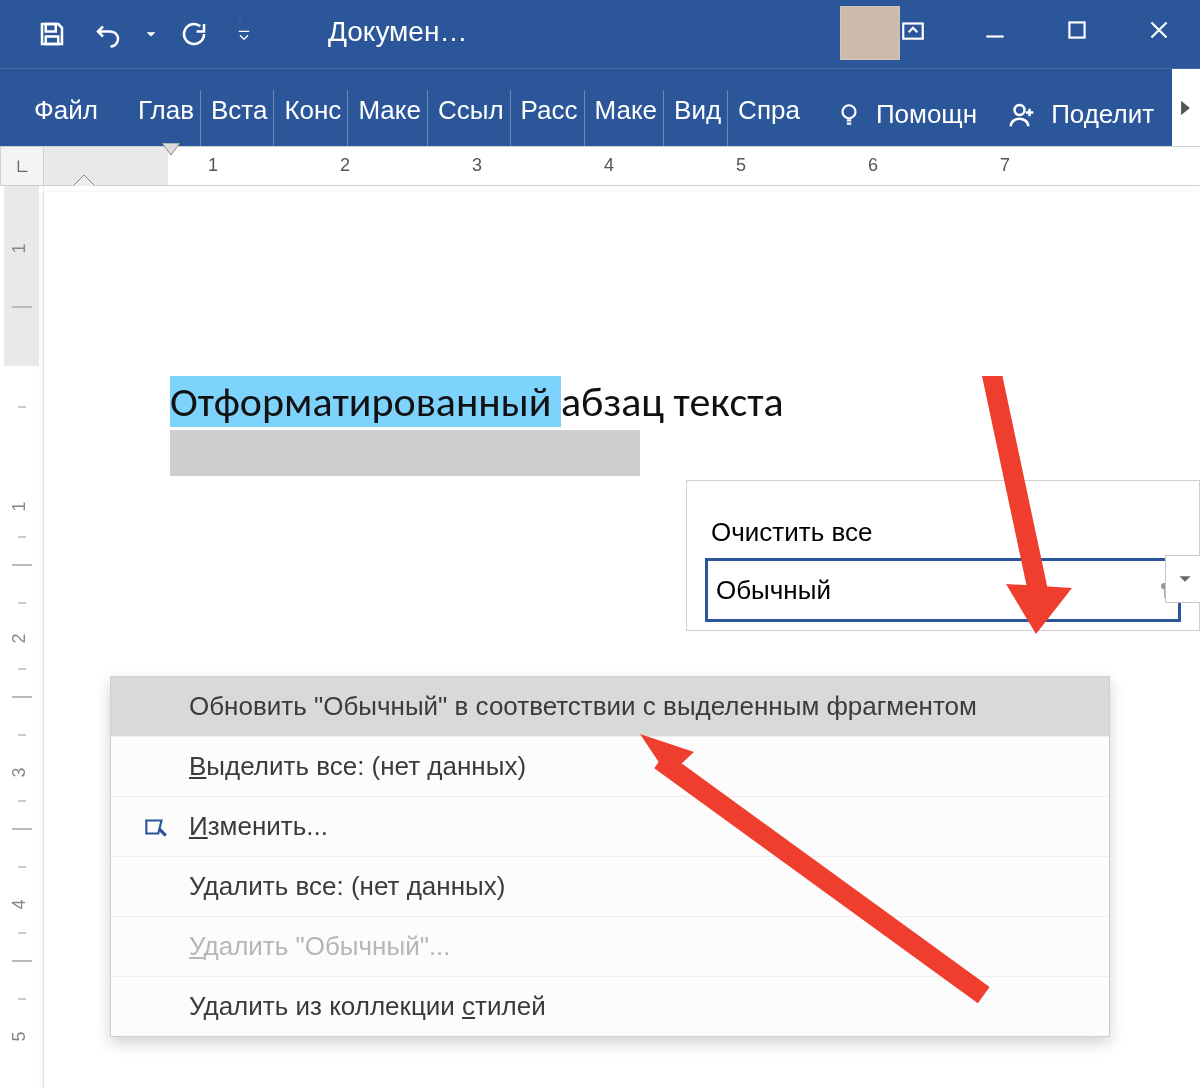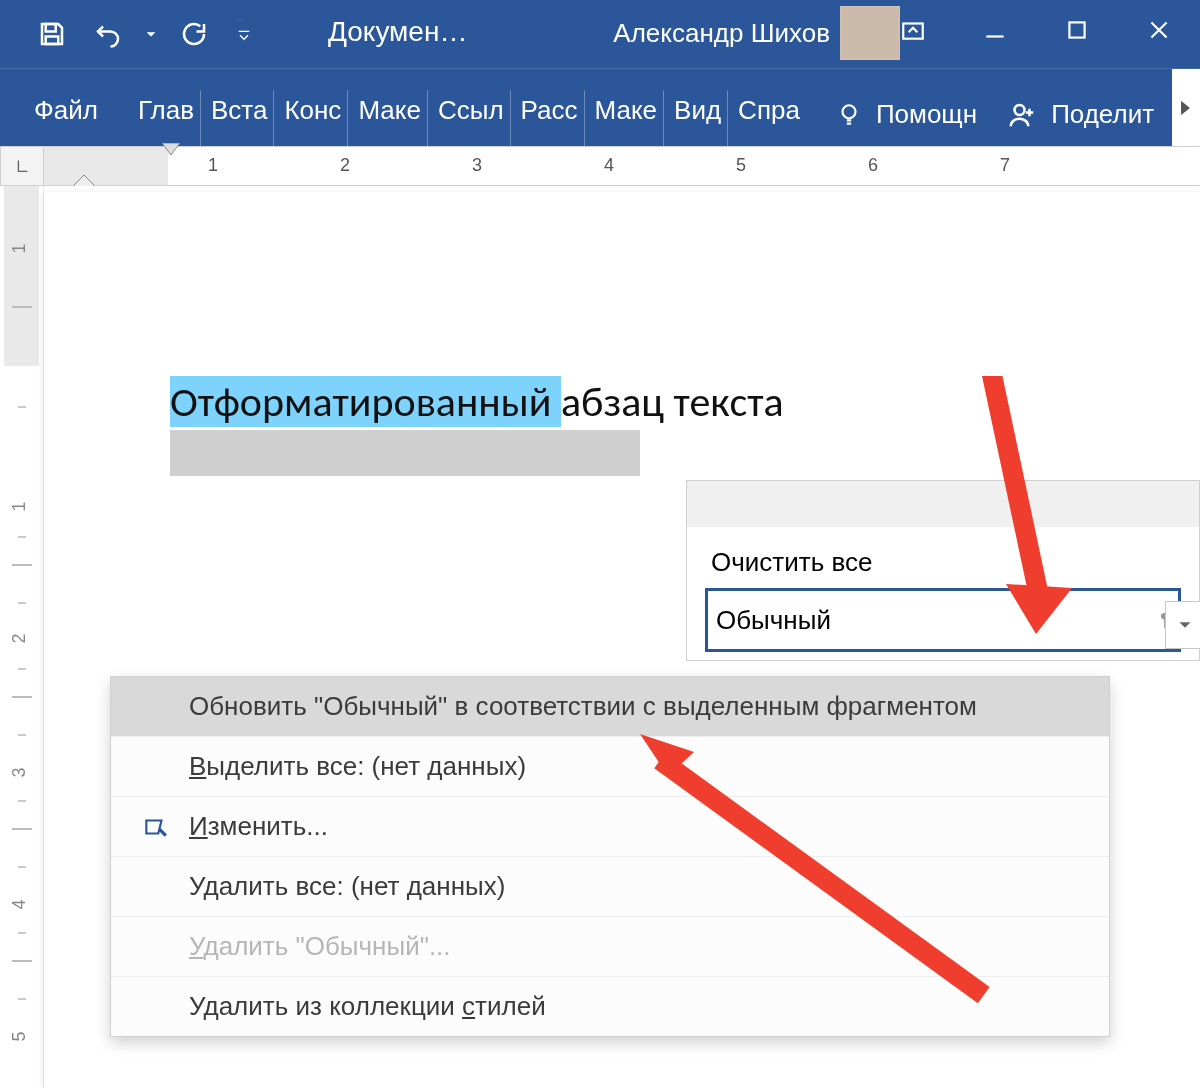--- a/index.html
+++ b/index.html
@@ -99,21 +99,21 @@
   .styles-pane {
     position:absolute; right:0; top:480px; width:514px;
     background:#f0f0f0; border:1px solid #cfcfcf;
   }
   .styles-pane .hdr {
     display:flex; align-items:center; justify-content:space-between;
     padding:10px 18px 16px 22px;
     color:#2b579a; font-size:36px;
   }
   .styles-pane .hdr .ctr { display:flex; gap:26px; align-items:center;}
-  .styles-pane .body { background:#fff; padding:12px 18px 8px 18px;margin-top:46px;}
+  .styles-pane .body { background:#fff; padding:28px 18px 8px 18px;}
   .styles-pane .clear-row { font-size:26px; padding:8px 6px 10px 6px;}
   .styles-pane .style-row {
     display:flex; align-items:center; border:3px solid #2b579a; height:64px;
     padding:0 8px; font-size:26px; justify-content:space-between;
   }
   .styles-pane .para { font-size:18px; color:#999;}
   .dd-outer{ position:absolute; right:-6px; top:74px; width:40px; height:48px; border:1px solid #c7c7c7; display:flex; align-items:center; justify-content:center; background:#fff;}
 
   
   .ctx {
@@ -169,21 +169,20 @@
         </svg>
     </div>
     <div class="qat-btn" style="width:44px">
       <svg viewBox="0 0 24 24" style="width:16px;height:16px">
           <path d="M4 8h16M6 14l6 6 6-6" stroke="#fff"></path>
         </svg>
     </div>
   </div>
   <div class="doc-title">Докумен…</div>
   <div class="user-block">
-    <span class="user-name">Александр Шихов</span>
     <span class="avatar"></span>
   </div>
   <div class="win-controls">
     <div class="win-btn">
       <svg viewBox="0 0 24 24">
           <rect x="3" y="6" width="18" height="14"></rect>
           <path d="M8 14l4-4 4 4"></path>
         </svg>
     </div>
     <div class="win-btn">

